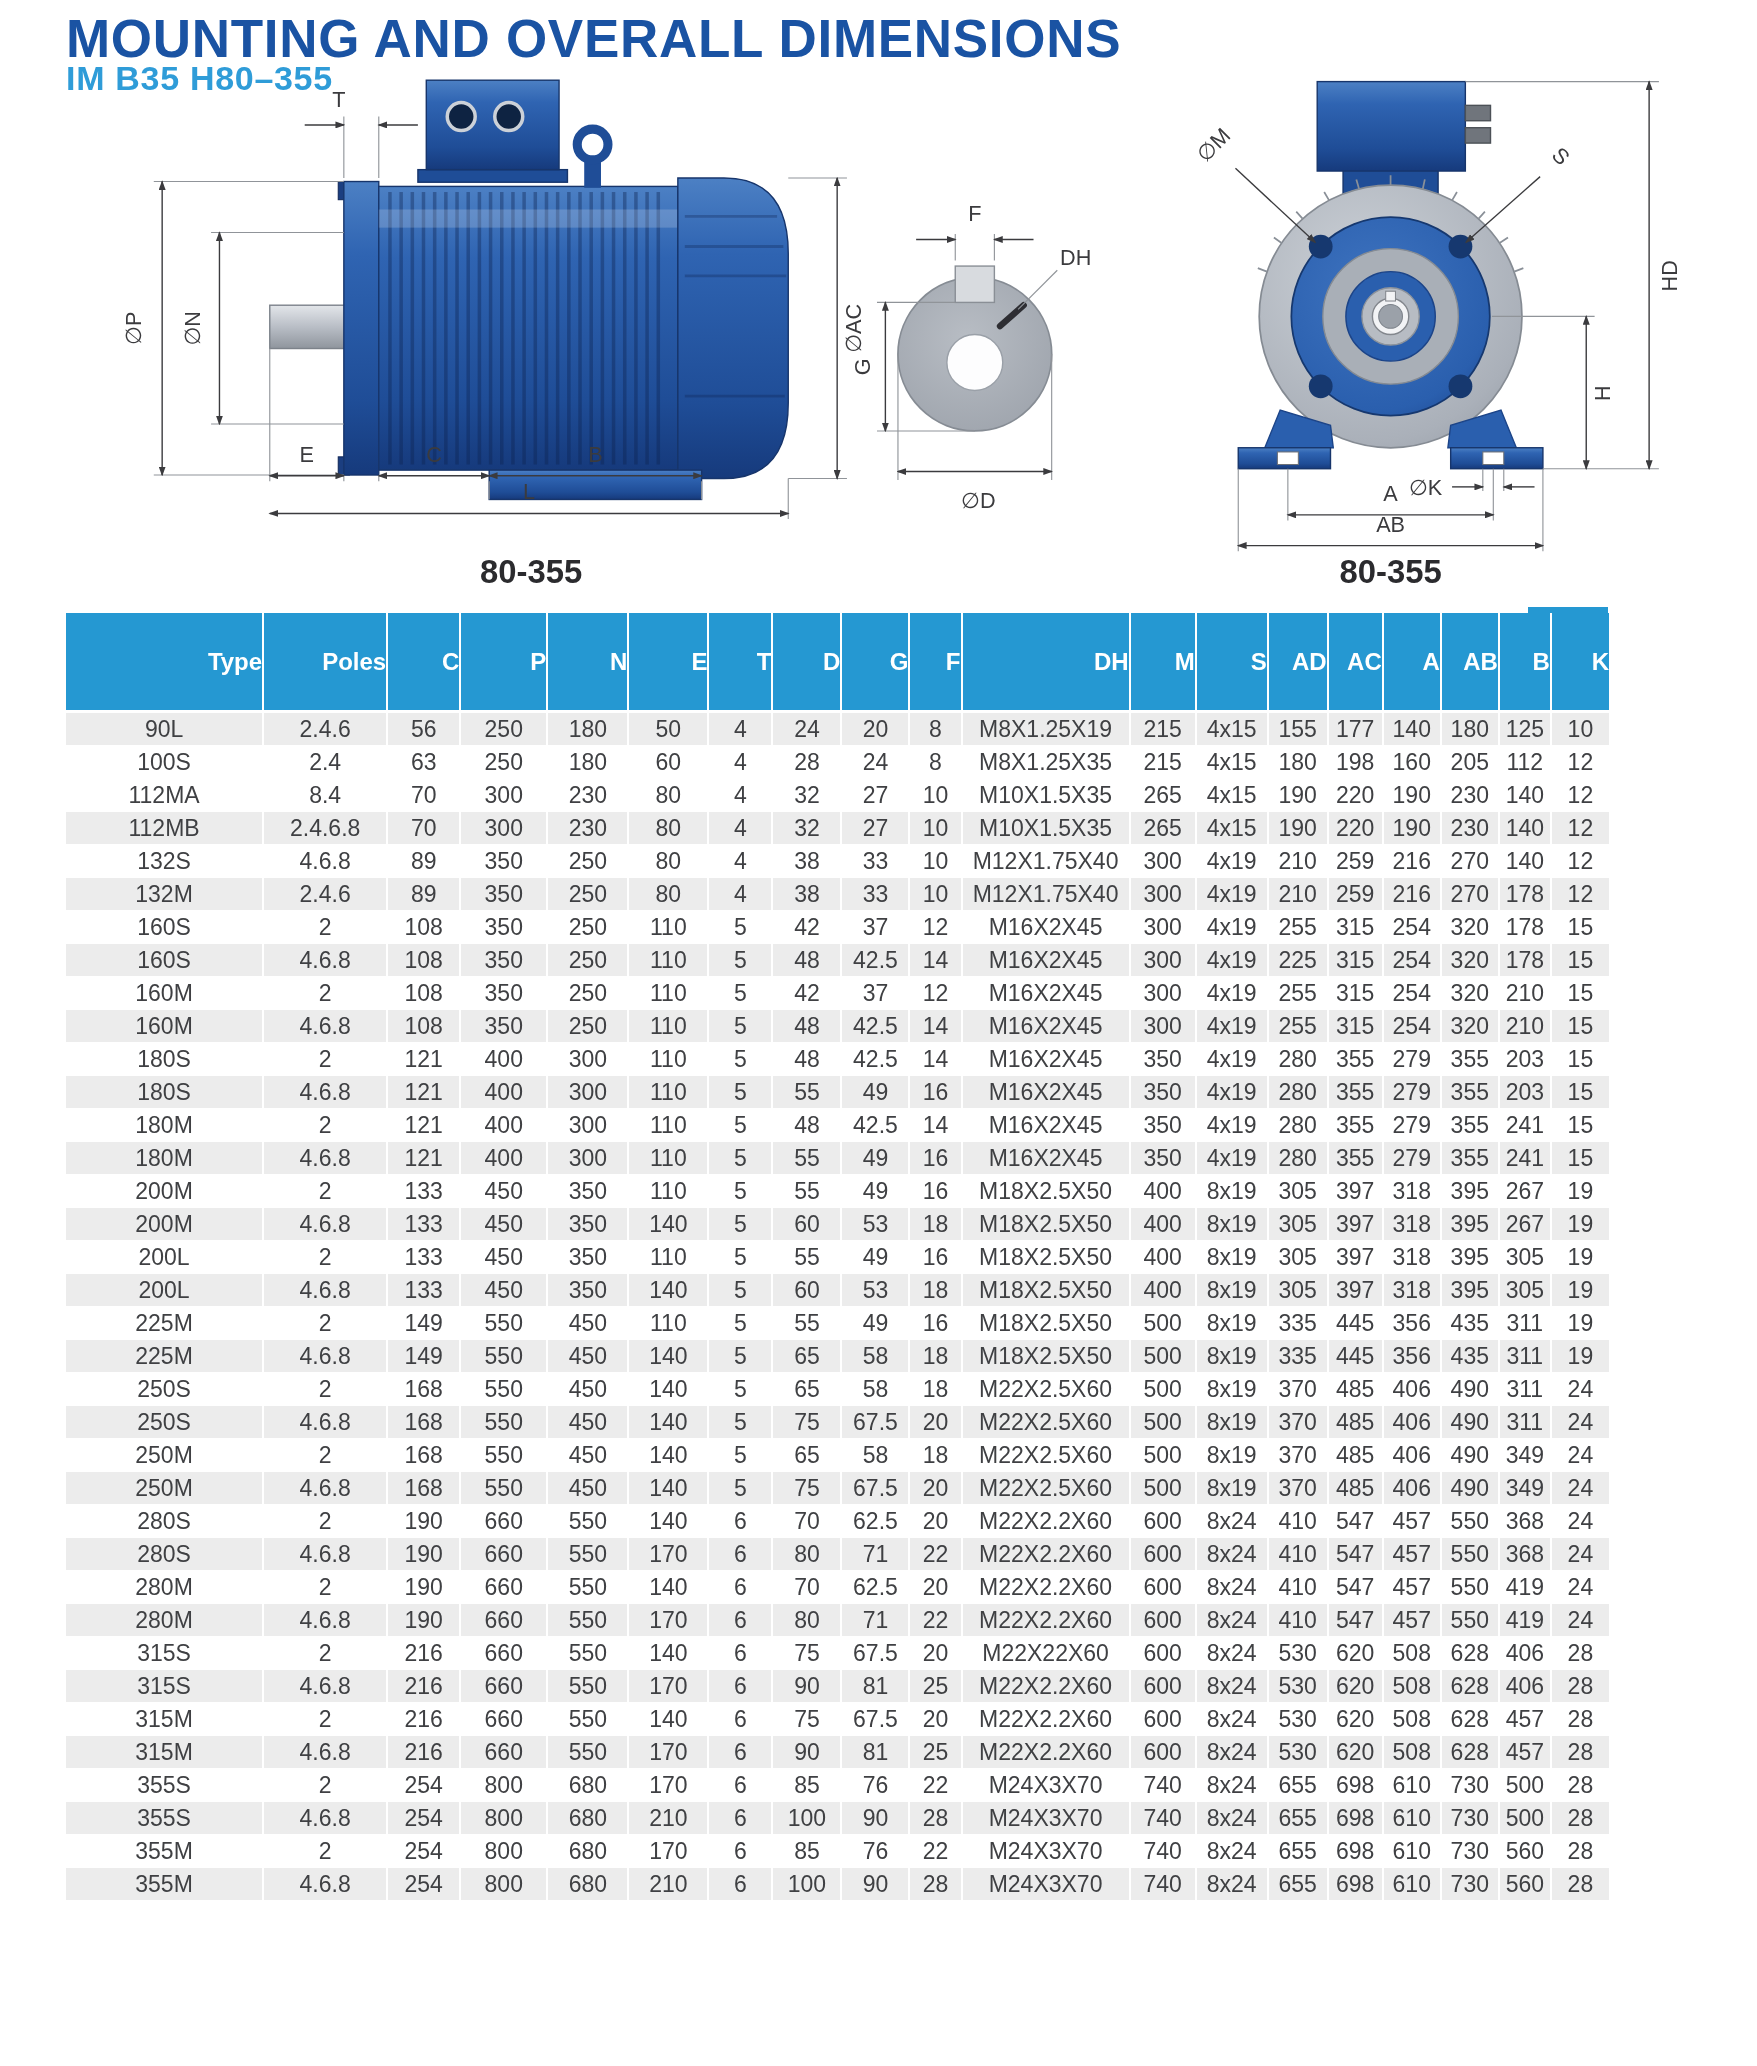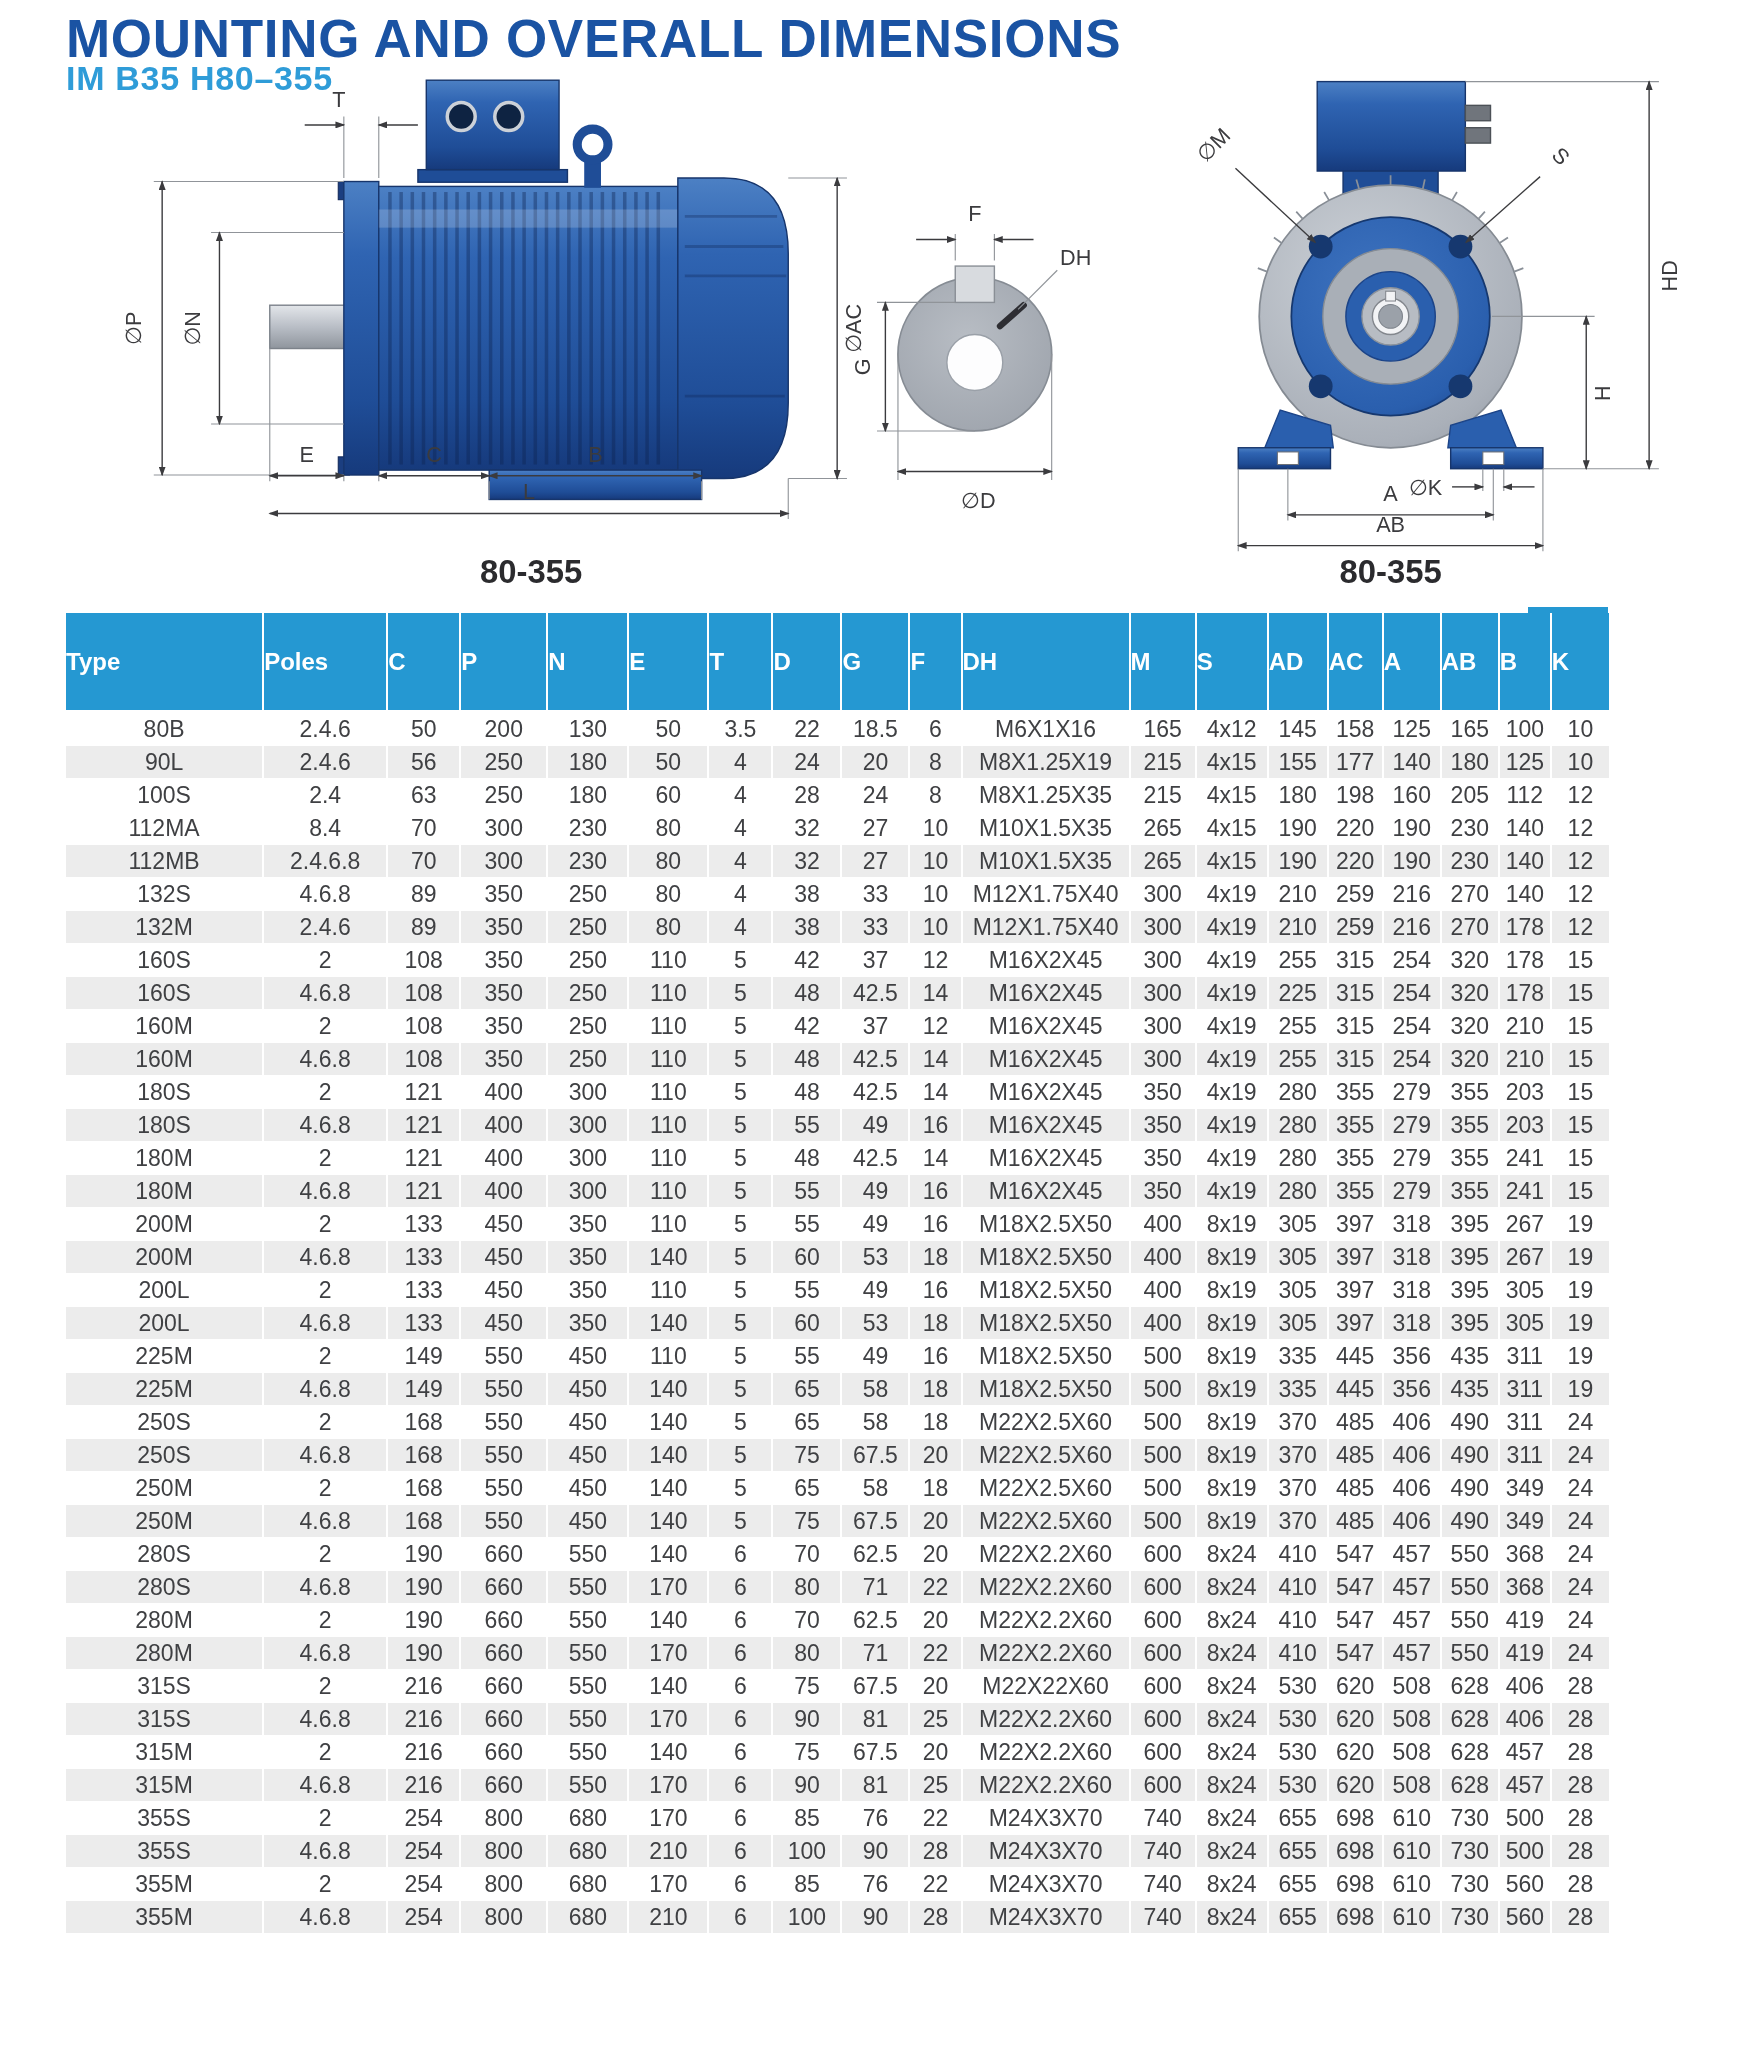--- a/index.html
+++ b/index.html
@@ -31,21 +31,21 @@
 
   .header-notch{
     position:absolute;left:1528px;top:607px;width:80px;height:7px;
     background:var(--header_bg);
   }
   table.dims-table{
     position:absolute;left:66px;top:613px;
     width:1543px;table-layout:fixed;border-collapse:separate;border-spacing:0;
   }
   table.dims-table th{
-    box-sizing:border-box;height:100px;vertical-align:middle;text-align:left;
+    box-sizing:border-box;height:100px;vertical-align:middle;text-align:right;
     background:var(--header_bg);color:#ffffff;font-size:24px;font-weight:bold;
     border-right:2.8px solid #ffffff;border-bottom:3.5px solid #ffffff;padding:0;
   }
   table.dims-table th:last-child{border-right:none;}
   table.dims-table td{
     box-sizing:border-box;height:33px;vertical-align:middle;text-align:center;
     background:#ffffff;color:#3f4043;font-size:23px;
     border-right:2.1px solid #ffffff;border-bottom:1.4px solid #ffffff;
     padding:0;white-space:nowrap;overflow:hidden;
   }
@@ -262,41 +262,20 @@
         <th>S</th>
         <th>AD</th>
         <th>AC</th>
         <th>A</th>
         <th>AB</th>
         <th>B</th>
         <th>K</th>
       </tr>
   </thead>
   <tbody>
-      <tr>
-        <td>80B</td>
-        <td>2.4.6</td>
-        <td>50</td>
-        <td>200</td>
-        <td>130</td>
-        <td>50</td>
-        <td>3.5</td>
-        <td>22</td>
-        <td>18.5</td>
-        <td>6</td>
-        <td>M6X1X16</td>
-        <td>165</td>
-        <td>4x12</td>
-        <td>145</td>
-        <td>158</td>
-        <td>125</td>
-        <td>165</td>
-        <td>100</td>
-        <td>10</td>
-      </tr>
       <tr class="alt">
         <td>90L</td>
         <td>2.4.6</td>
         <td>56</td>
         <td>250</td>
         <td>180</td>
         <td>50</td>
         <td>4</td>
         <td>24</td>
         <td>20</td>

